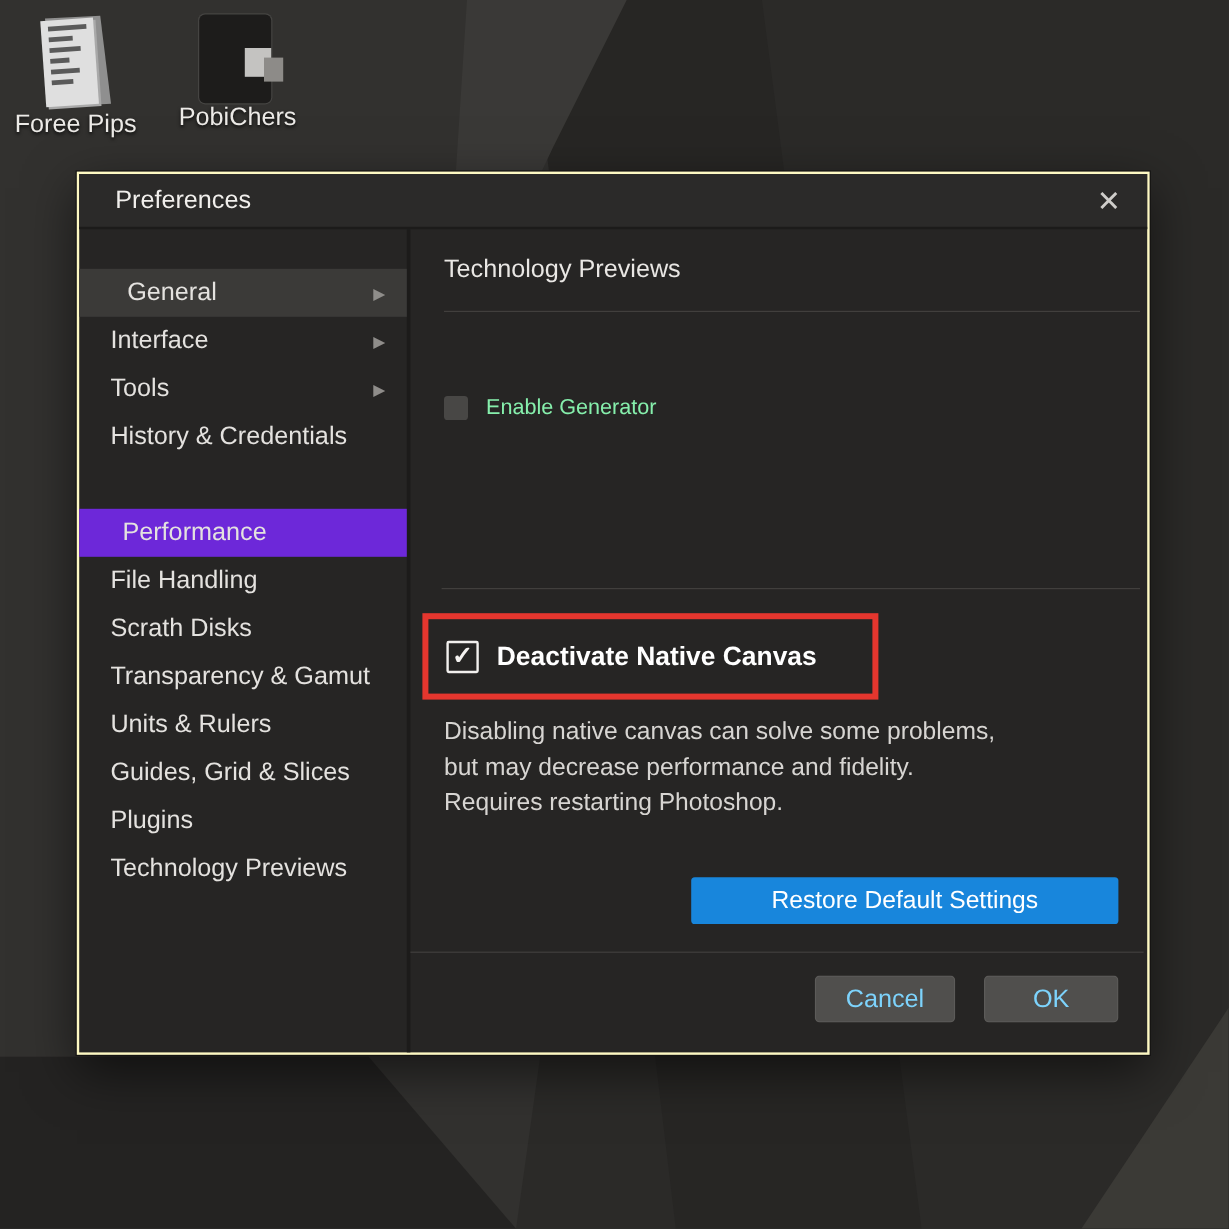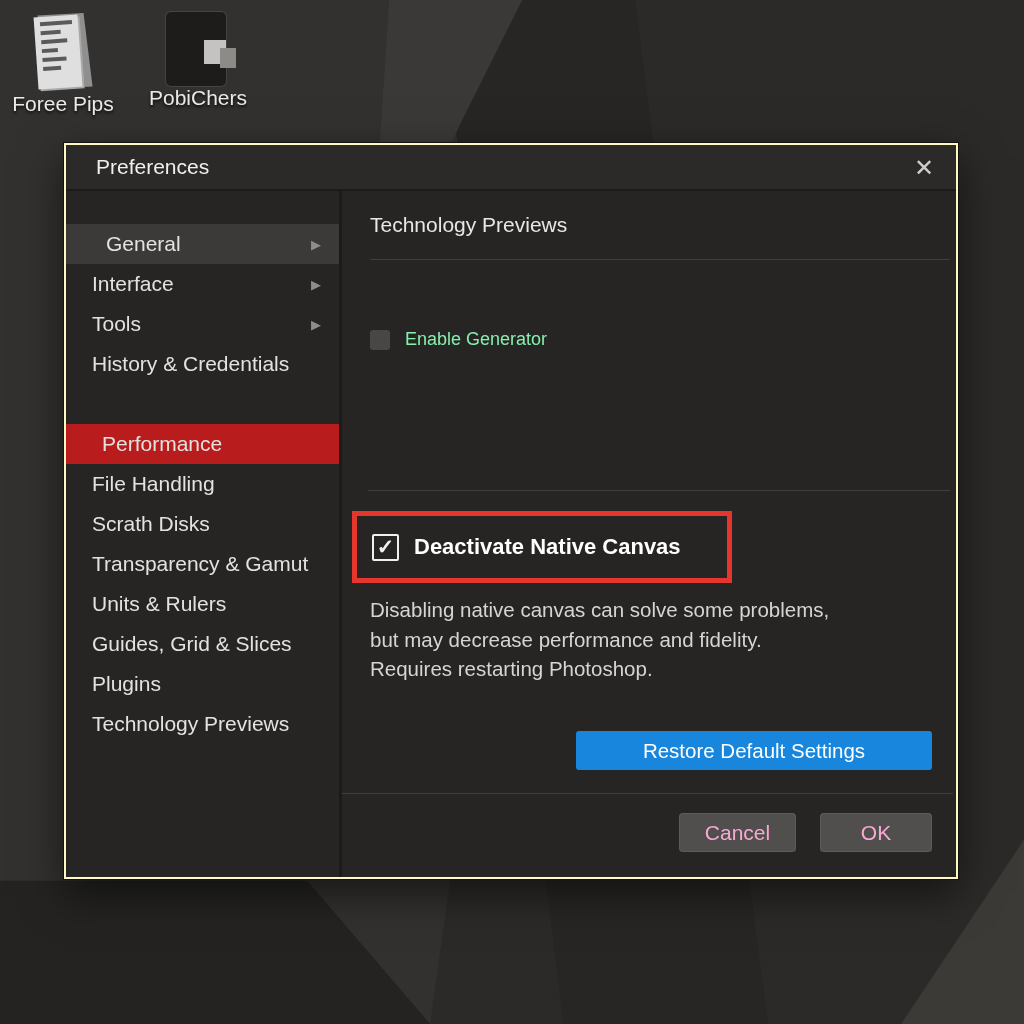--- a/index.html
+++ b/index.html
@@ -91,21 +91,21 @@
     flex-shrink:0;
   }
   .side-item {
     position:relative; height:40px; display:flex; align-items:center;
     padding-left:26px; font-size:21px; color:#e4e2df; white-space:nowrap;
   }
   .side-item .arrow {
     position:absolute; right:18px; font-size:13px; color:#8f8d8a;
   }
   .side-item.hl-general { background:#3b3a38;padding-left:40px; }
-  .side-item.hl-selected { background:#b91c1c; padding-left:36px; }
+  .side-item.hl-selected { background:#6d28d9; padding-left:36px; }
   .side-gap { height:40px; }
 
   
   .panel { position:relative; flex:1; }
   .panel-heading {
     position:absolute; left:28px; top:22px; font-size:21px; color:#e9e7e4;
   }
   .hdiv { position:absolute; left:28px; right:6px; height:1px; background:#413f3d; }
   .hdiv.d1 { top:68px; }
   .hdiv.d2 { top:299px; left:26px; }
@@ -143,21 +143,21 @@
     position:absolute; right:24px; top:540px; width:356px; height:39px;
     background:#1886dc; border-radius:3px; border:none;
     display:flex; align-items:center; justify-content:center;
     font-size:20.5px; color:#ffffff; font-family:inherit;
   }
 
   .footer-btn {
     position:absolute; top:622px; height:39px; background:#504f4d;
     border:1px solid rgba(255,255,255,.07); border-radius:4px;
     display:flex; align-items:center; justify-content:center;
-    font-size:21px; color:#f9a8d4; font-family:inherit;
+    font-size:21px; color:#7dd3fc; font-family:inherit;
   }
   .btn-cancel { right:160px; width:117px; }
   .btn-ok     { right:24px;  width:112px; }
 </style>
 </head>
 <body>
 
 <div class="bg-shape bg1"></div>
 <div class="bg-shape bg3"></div>
 <div class="bg-shape bg2"></div>

